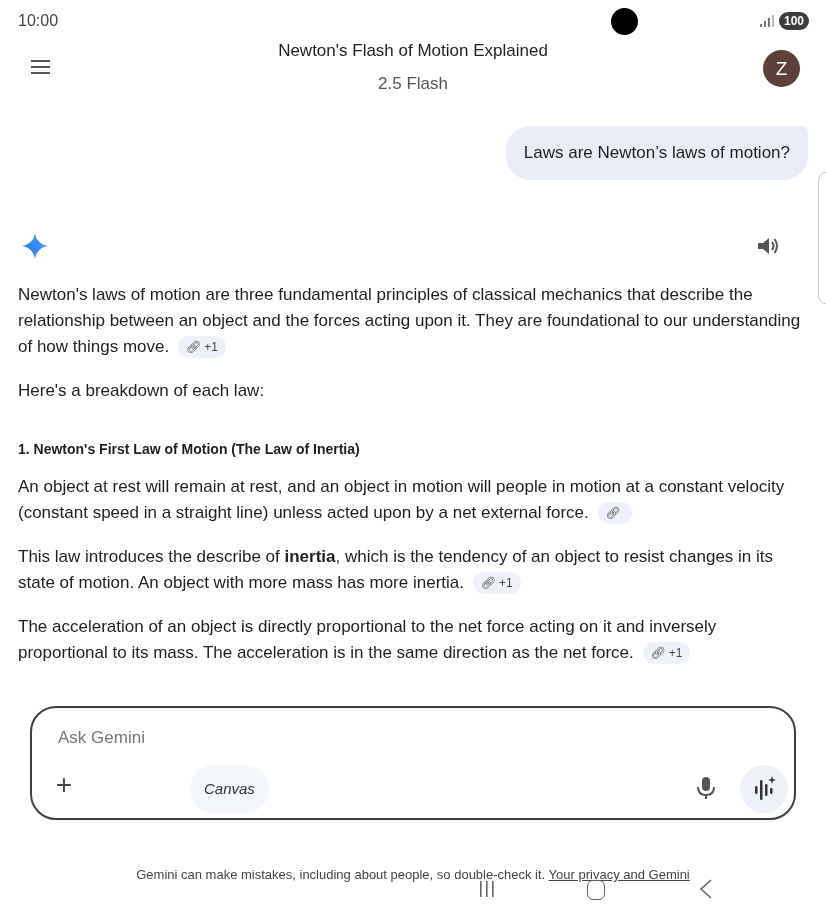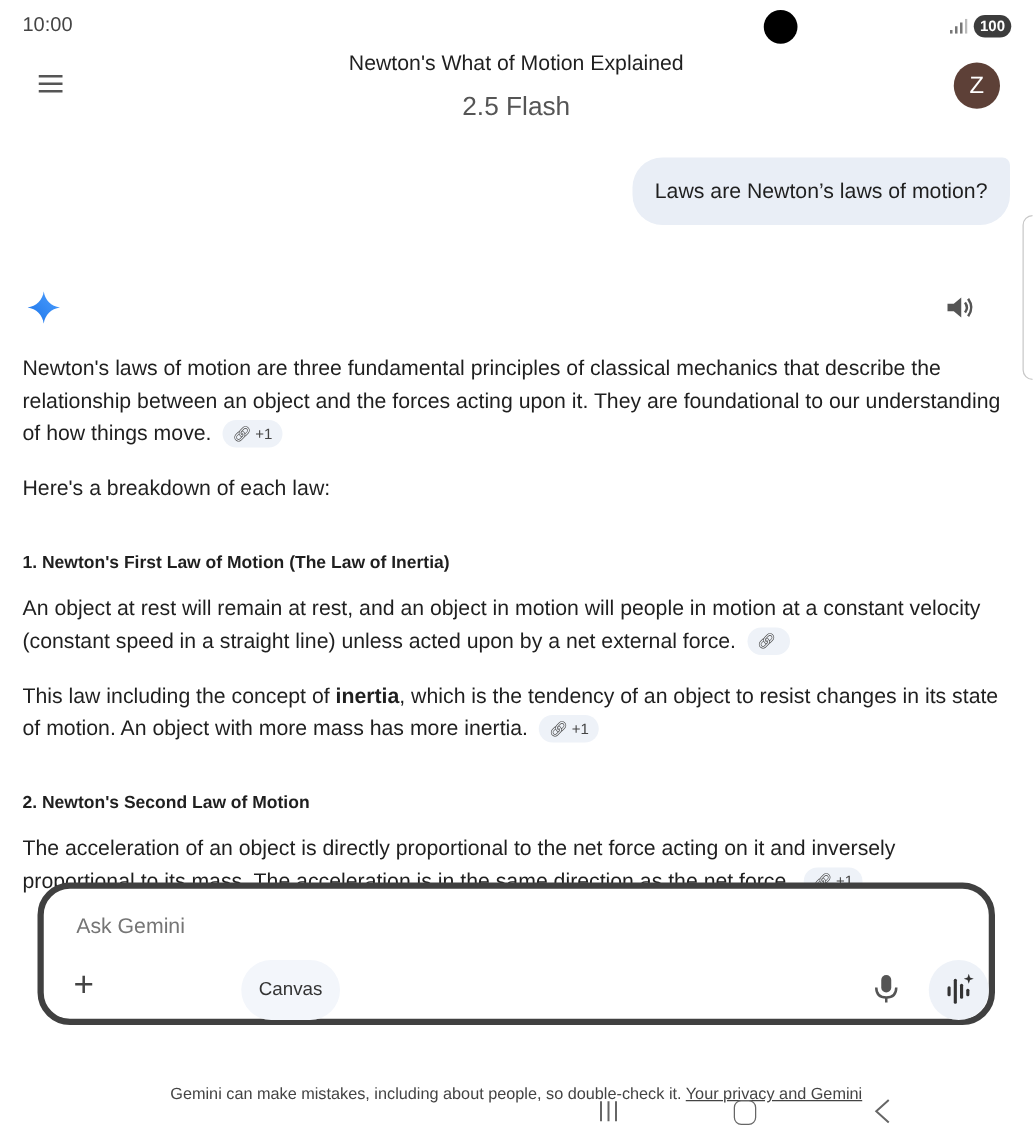--- a/index.html
+++ b/index.html
@@ -10,36 +10,36 @@
   .status-time { position: absolute; left: 18px; top: 12px; font-size: 16px; color: #444; }
   .camera-dot { position: absolute; left: 611px; top: 8px; width: 27px; height: 27px; border-radius: 50%; background: #000; }
   .signal-icon { position: absolute; left: 760px; top: 15px; width: 14px; height: 12px; }
   .battery { position: absolute; left: 779px; top: 12px; height: 18px; padding: 0 5px; border-radius: 9px; background: #3c3c3c; color: #fff; font-size: 12px; font-weight: bold; line-height: 18px; }
 
   .app-header { position: absolute; top: 38px; left: 0; width: 826px; height: 60px; }
   .menu-button { position: absolute; left: 22px; top: 14px; width: 36px; height: 32px; cursor: pointer; }
   .menu-button span { display: block; width: 19px; height: 2px; background: #555; margin: 4px auto; }
   .menu-button span:first-child { margin-top: 8px; }
   .title { position: absolute; left: 0; width: 826px; top: 3px; text-align: center; font-size: 17px; color: #1f1f1f; }
-  .subtitle { position: absolute; left: 0; width: 826px; top: 36px; text-align: center; font-size: 21px; color: #555; }
+  .subtitle { position: absolute; left: 0; width: 826px; top: 36px; text-align: center; font-size: 17px; color: #555; }
   .avatar { position: absolute; left: 763px; top: 12px; width: 37px; height: 37px; border-radius: 50%; background: #5d4037; color: #fff; font-size: 19px; text-align: center; line-height: 37px; cursor: pointer; }
 
   .user-bubble { position: absolute; right: 18px; top: 126px; height: 54px; padding: 0 18px; border-radius: 24px 6px 24px 24px; background: #e9eef6; font-size: 17px; line-height: 54px; color: #1f1f1f; }
   .side-handle { position: absolute; left: 818px; top: 172px; width: 20px; height: 132px; border: 1px solid #c8c8c8; border-radius: 8px; }
 
   .gemini-logo { position: absolute; left: 22px; top: 233px; width: 26px; height: 26px; }
   .speaker-button { position: absolute; left: 755px; top: 234px; width: 26px; height: 24px; cursor: pointer; }
 
   .response { position: absolute; left: 18px; top: 282px; width: 790px; font-size: 17px; line-height: 26px; color: #1f1f1f; }
   .response p { margin-bottom: 18px; }
   .response h3 { font-size: 14px; font-weight: bold; margin-top: 32px; margin-bottom: 12px; }
   .chip { display: inline-block; height: 22px; padding: 0 8px; border-radius: 11px; background: #eef2f8; font-size: 12px; line-height: 22px; color: #444; vertical-align: 1px; margin-left: 4px; cursor: pointer; }
   .chip .link-glyph { font-size: 12px; margin-right: 3px; }
 
-  .composer { position: absolute; left: 30px; top: 706px; width: 766px; height: 114px; border: 5px solid #404040; border-radius: 26px; background: #fff; }
+  .composer { position: absolute; left: 30px; top: 706px; width: 766px; height: 114px; border: 2px solid #404040; border-radius: 26px; background: #fff; }
   .composer-input { position: absolute; left: 26px; top: 20px; width: 600px; font-size: 17px; color: #5f6368; border: none; outline: none; background: transparent; font-family: "Liberation Sans", sans-serif; }
   .plus-button { position: absolute; left: 20px; top: 66px; width: 24px; height: 24px; font-size: 28px; line-height: 22px; color: #444; text-align: center; cursor: pointer; }
   .pill { position: absolute; top: 57px; height: 48px; border-radius: 24px; background: #f3f6fb; font-size: 15px; color: #333; line-height: 48px; padding: 0 14px; cursor: pointer; }
   .mic-button { position: absolute; left: 663px; top: 68px; width: 22px; height: 24px; cursor: pointer; }
   .live-button { position: absolute; left: 708px; top: 57px; width: 48px; height: 48px; border-radius: 50%; background: #eef2f8; cursor: pointer; }
 
   .disclaimer { position: absolute; left: 0; width: 826px; top: 831px; text-align: center; font-size: 13px; color: #444; margin-top: 36px; }
   .disclaimer a { color: #444; text-decoration: underline; cursor: pointer; }
 
   .nav-bar { position: absolute; top: 870px; left: 0; width: 826px; height: 40px; }
@@ -61,21 +61,21 @@
   </svg>
   <span class="battery">100</span>
 </div>
 
 <div class="app-header">
   <div class="menu-button">
     <span></span>
       <span></span>
       <span></span>
   </div>
-  <div class="title">Newton's What of Motion Explained</div>
+  <div class="title">Newton's Flash of Motion Explained</div>
   <div class="subtitle">2.5 Flash</div>
   <div class="avatar">Z</div>
 </div>
 
 <div class="user-bubble">Laws are Newton’s laws of motion?</div>
 <div class="side-handle"></div>
 
 <svg class="gemini-logo" viewBox="0 0 24 24">
   <defs>
     <linearGradient id="g1" x1="0" y1="1" x2="1" y2="0">
@@ -97,35 +97,34 @@
     <span class="chip"><span class="link-glyph">🔗︎</span><span>+1</span></span>
   </p>
   <p>Here's a breakdown of each law:</p>
 
   <h3>1. Newton's First Law of Motion (The Law of Inertia)</h3>
   <p>
     <span>An object at rest will remain at rest, and an object in motion will people in motion at a constant velocity (constant speed in a straight line) unless acted upon by a net external force.</span>
     <span class="chip"><span class="link-glyph">🔗︎</span></span>
   </p>
   <p>
-    <span>This law including the concept of </span><b>inertia</b><span>, which is the tendency of an object to resist changes in its state of motion. An object with more mass has more inertia.</span>
+    <span>This law introduces the describe of </span><b>inertia</b><span>, which is the tendency of an object to resist changes in its state of motion. An object with more mass has more inertia.</span>
     <span class="chip"><span class="link-glyph">🔗︎</span><span>+1</span></span>
   </p>
 
-  <h3>2. Newton's Second Law of Motion</h3>
   <p>
     <span>The acceleration of an object is directly proportional to the net force acting on it and inversely proportional to its mass. The acceleration is in the same direction as the net force.</span>
     <span class="chip"><span class="link-glyph">🔗︎</span><span>+1</span></span>
   </p>
 </div>
 
 <div class="composer">
   <input class="composer-input" type="text" placeholder="Ask Gemini" style="">
   <div class="plus-button">+</div>
-  <div class="pill" style="left:158px;">Canvas</div>
+  <div class="pill" style="left:158px;font-style:italic;">Canvas</div>
   <svg class="mic-button" viewBox="0 0 22 24">
     <rect x="7" y="1" width="8" height="14" rx="4" fill="#555"></rect>
     <path d="M3 11 Q3 19 11 19 Q19 19 19 11" stroke="#555" stroke-width="2" fill="none"></path>
     <rect x="10" y="19" width="2" height="4" fill="#555"></rect>
   </svg>
   <div class="live-button">
     <svg viewBox="0 0 48 48" width="48" height="48">
       <rect x="15" y="21" width="2.5" height="8" rx="1.2" fill="#333"></rect>
       <rect x="20" y="15" width="2.5" height="20" rx="1.2" fill="#333"></rect>
       <rect x="25" y="19" width="2.5" height="12" rx="1.2" fill="#333"></rect>

